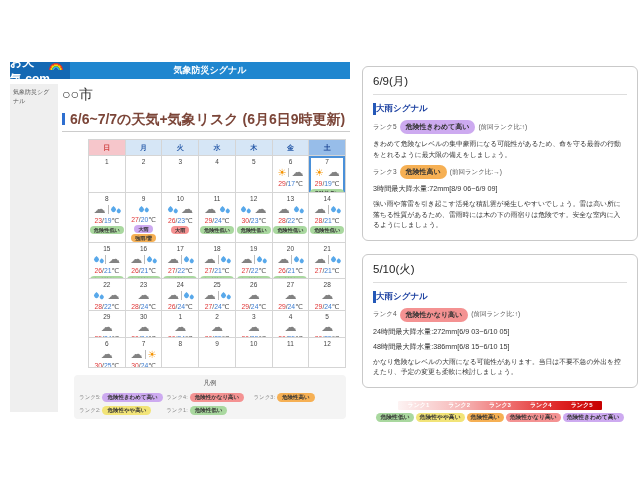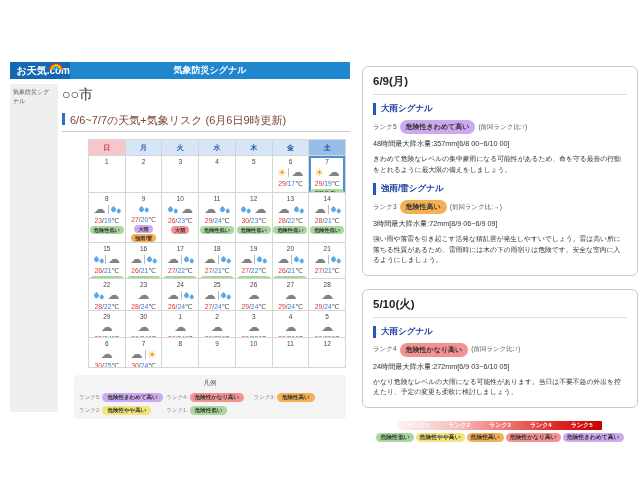--- a/index.html
+++ b/index.html
@@ -1,32 +1,32 @@
 <!DOCTYPE html>
 <html><head>
 <meta charset="utf-8">
 <style>
   html,body{margin:0;padding:0;width:640px;height:480px;background:#fff;overflow:hidden;
     font-family:"Liberation Sans","DejaVu Sans",sans-serif;-webkit-font-smoothing:antialiased;}
   .page{position:relative;width:640px;height:480px;background:#fff;}
   
   .topbar{position:absolute;left:10px;top:62px;width:340px;height:17px;background:#1f86cf;display:flex;align-items:stretch;}
-  .logo{width:60px;background:#1468b3;display:flex;align-items:center;justify-content:flex-end;
-    color:#fff;font-size:10px;font-weight:bold;position:relative;}
+  .logo{width:60px;background:#1468b3;display:flex;align-items:center;justify-content:center;
+    color:#fff;font-size:12px;font-weight:bold;position:relative;}
   .rainbow{position:absolute;top:1px;right:7px;width:14px;height:7px;border-radius:7px 7px 0 0;
     background:radial-gradient(circle at 50% 100%, rgba(0,0,0,0) 0 2px, #3aa0e8 2px 3px, #58c04a 3px 4px, #f4d013 4px 5px, #f5820b 5px 6px, #e03030 6px 7px);}
   .topbar-title{flex:1;text-align:center;color:#fff;font-size:9px;font-weight:bold;line-height:17px;}
   
   .sidebar{position:absolute;left:10px;top:84px;width:48px;height:328px;background:#efefef;box-sizing:border-box;padding:4px 3px;}
   .side-item{font-size:6px;color:#555;cursor:pointer;}
   
   .main{position:absolute;left:62px;top:84px;width:288px;}
   .city{font-size:14px;color:#333;margin:2px 0 9px;}
   .subtitle-row{border-left:3px solid #2e6fd0;padding-left:5px;height:12px;line-height:12px;}
-  .subtitle-text{font-size:11px;font-weight:normal;color:#7b4538;}
+  .subtitle-text{font-size:14px;font-weight:bold;color:#7b4538;}
   .rule{border-bottom:1px solid #ccc;margin:6px 0 7px;}
   .calendar{margin-left:26px;width:258px;border-left:1px solid #d5d5d5;border-top:1px solid #d5d5d5;box-sizing:border-box;background:#fff;}
   .cal-head-row{display:flex;}
   .hd{flex:1;text-align:center;font-size:7px;font-weight:bold;padding:3px 0 2px;border-right:1px solid #d5d5d5;border-bottom:1px solid #d5d5d5;}
   .hd-sun{background:#f6c6cb;color:#d04545;}
   .hd-wk{background:#d6e6f6;color:#2a5caa;}
   .hd-sat{background:#97bde9;color:#173f8f;}
   .cal-row{display:flex;}
   .cell{flex:1;border-right:1px solid #d5d5d5;border-bottom:1px solid #d5d5d5;display:flex;flex-direction:column;align-items:center;overflow:hidden;background:#fff;box-sizing:border-box;}
   .cell.sel{box-shadow:inset 0 0 0 2px #4a90d9;}
@@ -47,22 +47,22 @@
   .cell-badges .pill{font-size:5.2px;padding:1px 4px;line-height:6px;margin-top:1px;}
   
   .legend{margin:7px 0 0 12px;width:272px;background:#f4f4f4;border-radius:4px;box-sizing:border-box;padding:3px 5px 2px;}
   .legend-title{text-align:center;font-size:6.5px;color:#555;margin:1px 0 3px;}
   .legend-items{display:flex;flex-wrap:wrap;}
   .leg{width:33.3%;display:flex;align-items:center;gap:2px;font-size:5.5px;color:#888;margin:2px 0;box-sizing:border-box;}
   .leg .pill{font-size:5.5px;padding:1px 5px;line-height:7px;}
   
   .rightcol{position:absolute;left:362px;top:66px;width:276px;}
   .card{border:1px solid #c9c9c9;border-radius:6px;background:#fff;padding:7px 10px 8px;margin-bottom:13px;box-sizing:border-box;}
-  .card-date{font-size:11.5px;font-weight:bold;color:#222;padding-bottom:5px;border-bottom:1px solid #ddd;margin-bottom:4px;}
-  .sig-title{border-left:3px solid #2458b8;padding-left:5px;font-size:8.5px;font-weight:bold;color:#1a3fa0;margin:8px 0 5px;}
+  .card-date{font-size:11.5px;font-weight:normal;color:#222;padding-bottom:5px;border-bottom:1px solid #ddd;margin-bottom:4px;}
+  .sig-title{border-left:3px solid #2458b8;font-size:8.5px;font-weight:bold;color:#1a3fa0;margin:8px 0 5px;}
   .rank-line{font-size:6.5px;color:#555;margin:5px 0;display:flex;align-items:center;gap:3px;}
   .rank-line .pill{font-size:7px;padding:2px 6px;}
   .metric{font-size:7.2px;color:#333;margin:5px 0;}
   .desc{font-size:6.8px;color:#333;line-height:1.55;margin:5px 0 1px;}
   .scale{width:204px;margin:0 auto;}
   .scale-bar{display:flex;height:9px;border-radius:1px;
     background:linear-gradient(90deg,#fdf3f3,#f6baba 30%,#ee6e6e 55%,#dd2222 80%,#c60000);}
   .scale-bar span{flex:1;font-size:6px;color:#fff;text-align:center;line-height:9px;font-weight:bold;}
   .scale-pills{display:flex;gap:2px;justify-content:center;margin-top:3px;}
   .scale-pills .pill{font-size:5.8px;padding:1px 4px;line-height:7px;}
@@ -533,40 +533,39 @@
   <div class="rightcol">
     <div id="cards">
         <div class="card">
           <div class="card-date">6/9(月)</div>
           <div class="sig-title">大雨シグナル</div>
           <div class="rank-line">
             <span class="rank-pre">ランク5</span>
             <span class="pill" style="background: rgb(205, 170, 240);">危険性きわめて高い</span>
             <span class="trend">(前回ランク比:↑)</span>
           </div>
-          <div class="metric">48時間最大降水量:357mm[6/8 00~6/10 00]</div>
           <div class="desc">きわめて危険なレベルの集中豪雨になる可能性があるため、命を守る最善の行動をとれるように最大限の備えをしましょう。</div>
-          <div class="sig-title">強雨/雷シグナル</div>
           <div class="rank-line">
             <span class="rank-pre">ランク3</span>
             <span class="pill" style="background: rgb(246, 176, 84);">危険性高い</span>
             <span class="trend">(前回ランク比:→)</span>
           </div>
           <div class="metric">3時間最大降水量:72mm[8/9 06~6/9 09]</div>
           <div class="desc">強い雨や落雷を引き起こす活発な積乱雲が発生しやすいでしょう。雷は高い所に落ちる性質があるため、雷雨時には木の下の雨宿りは危険です。安全な室内に入るようにしましょう。</div>
         </div>
         <div class="card">
           <div class="card-date">5/10(火)</div>
           <div class="sig-title">大雨シグナル</div>
           <div class="rank-line">
             <span class="rank-pre">ランク4</span>
             <span class="pill" style="background: rgb(244, 146, 146);">危険性かなり高い</span>
             <span class="trend">(前回ランク比:↑)</span>
           </div>
           <div class="metric">24時間最大降水量:272mm[6/9 03~6/10 05]</div>
+          <div class="metric">48時間最大降水量:386mm[6/8 15~6/10 15]</div>
           <div class="desc">かなり危険なレベルの大雨になる可能性があります。当日は不要不急の外出を控えたり、予定の変更も柔軟に検討しましょう。</div>
         </div>
       </div>
     <div class="scale">
       <div class="scale-bar" id="scale-bar">
           <span>ランク1</span>
           <span>ランク2</span>
           <span>ランク3</span>
           <span>ランク4</span>
           <span>ランク5</span>

